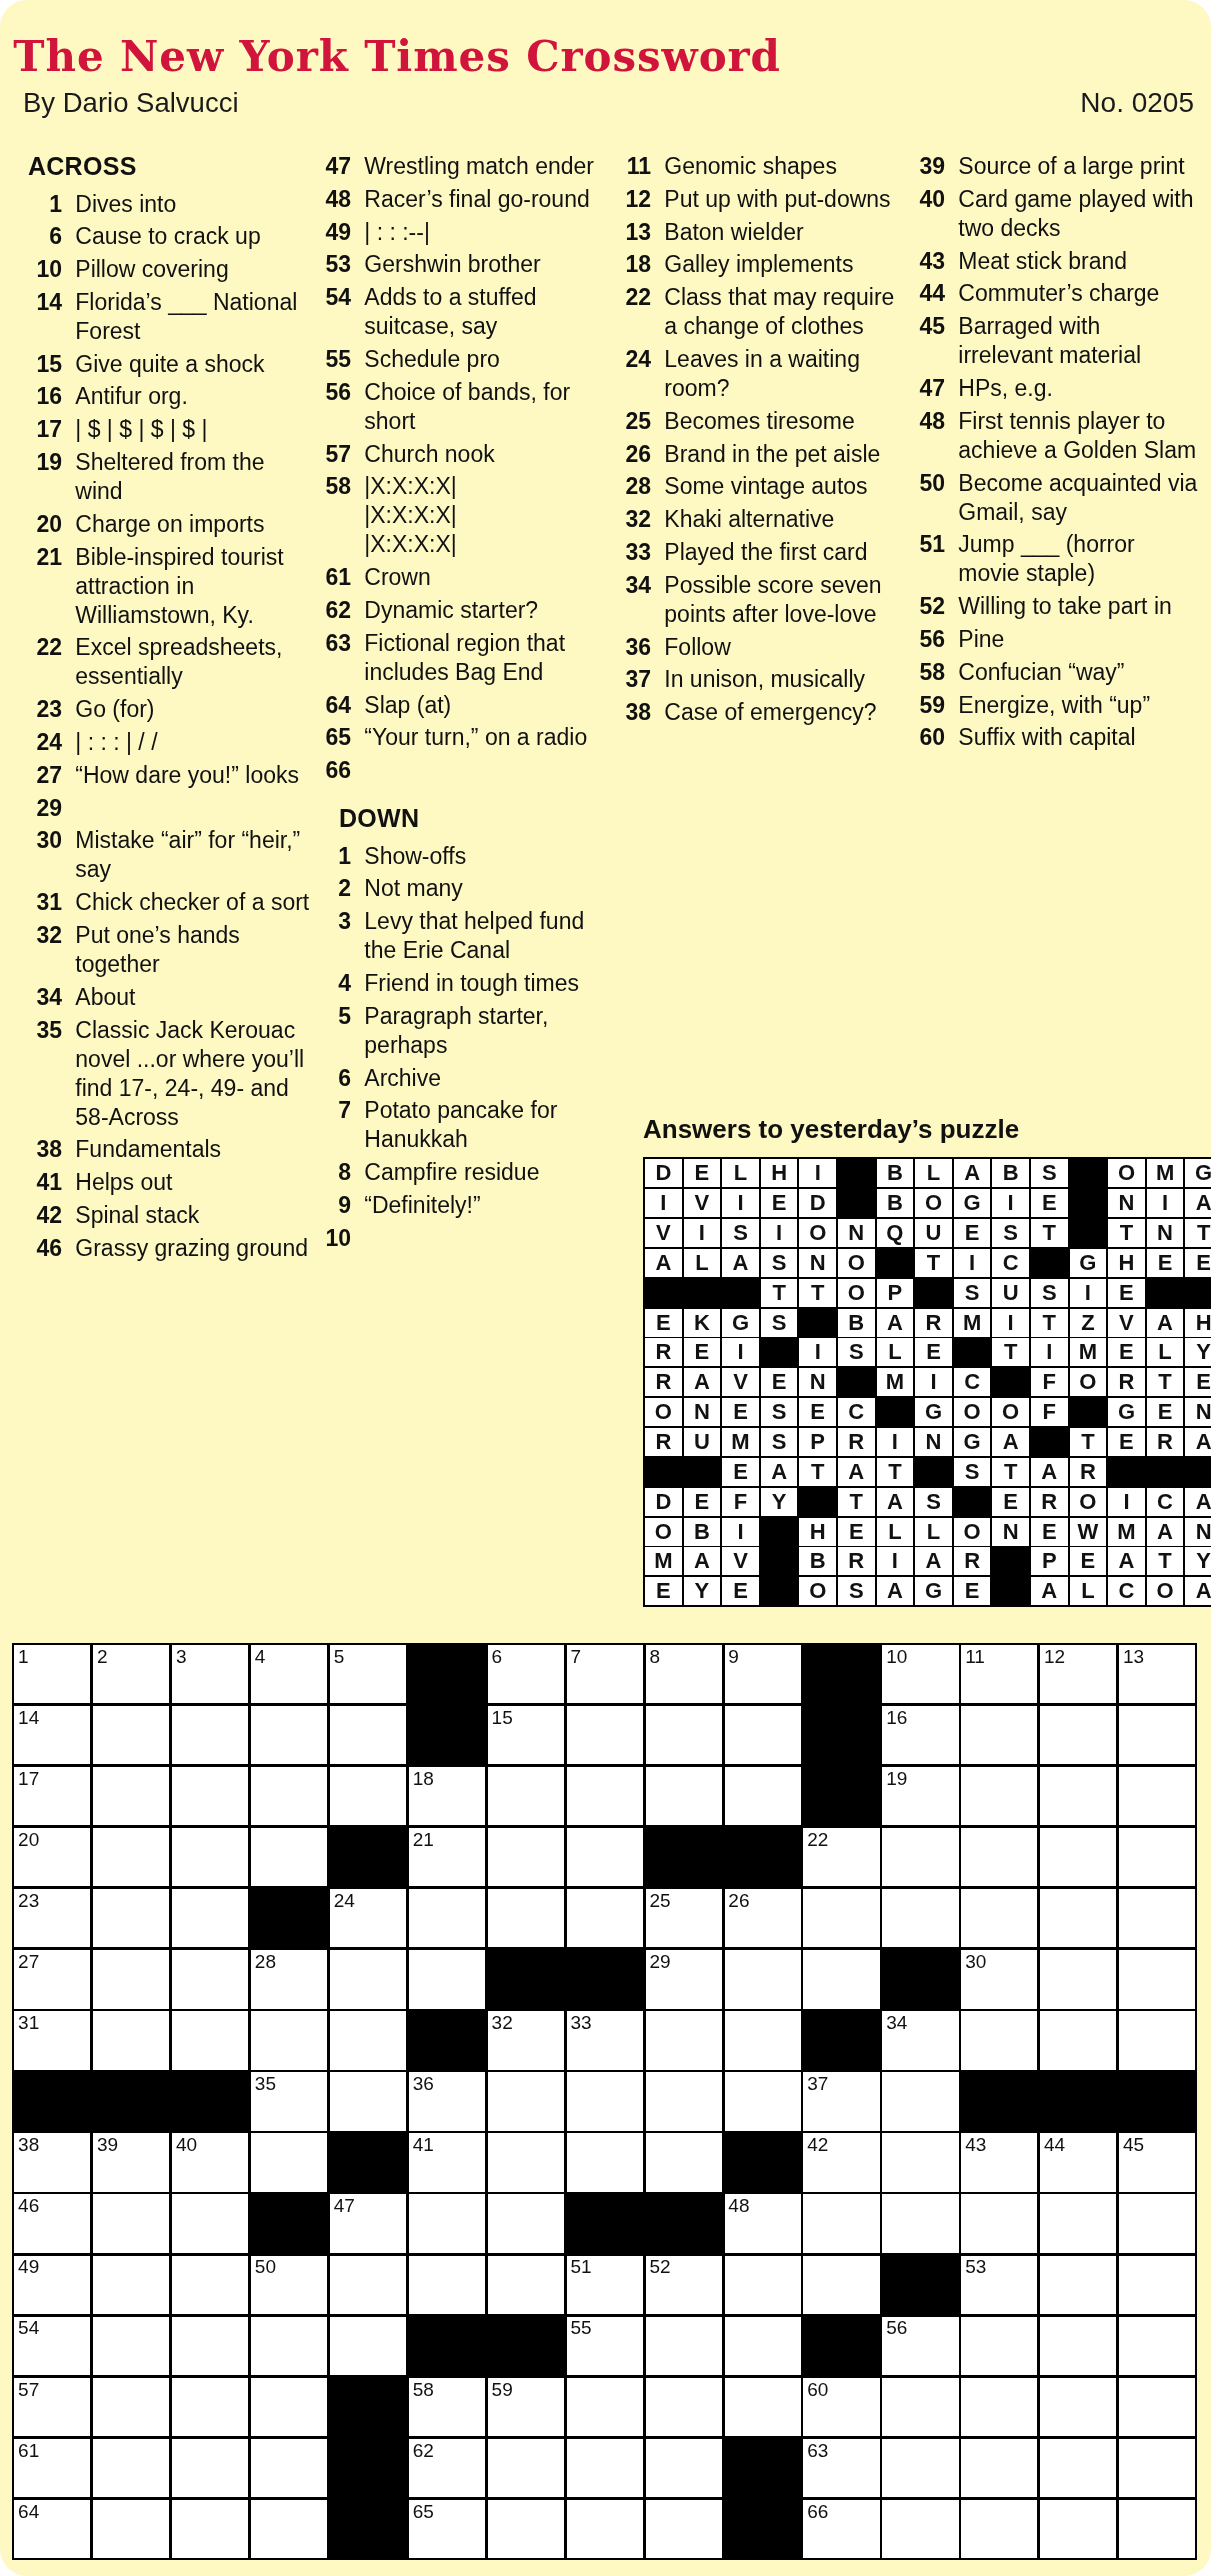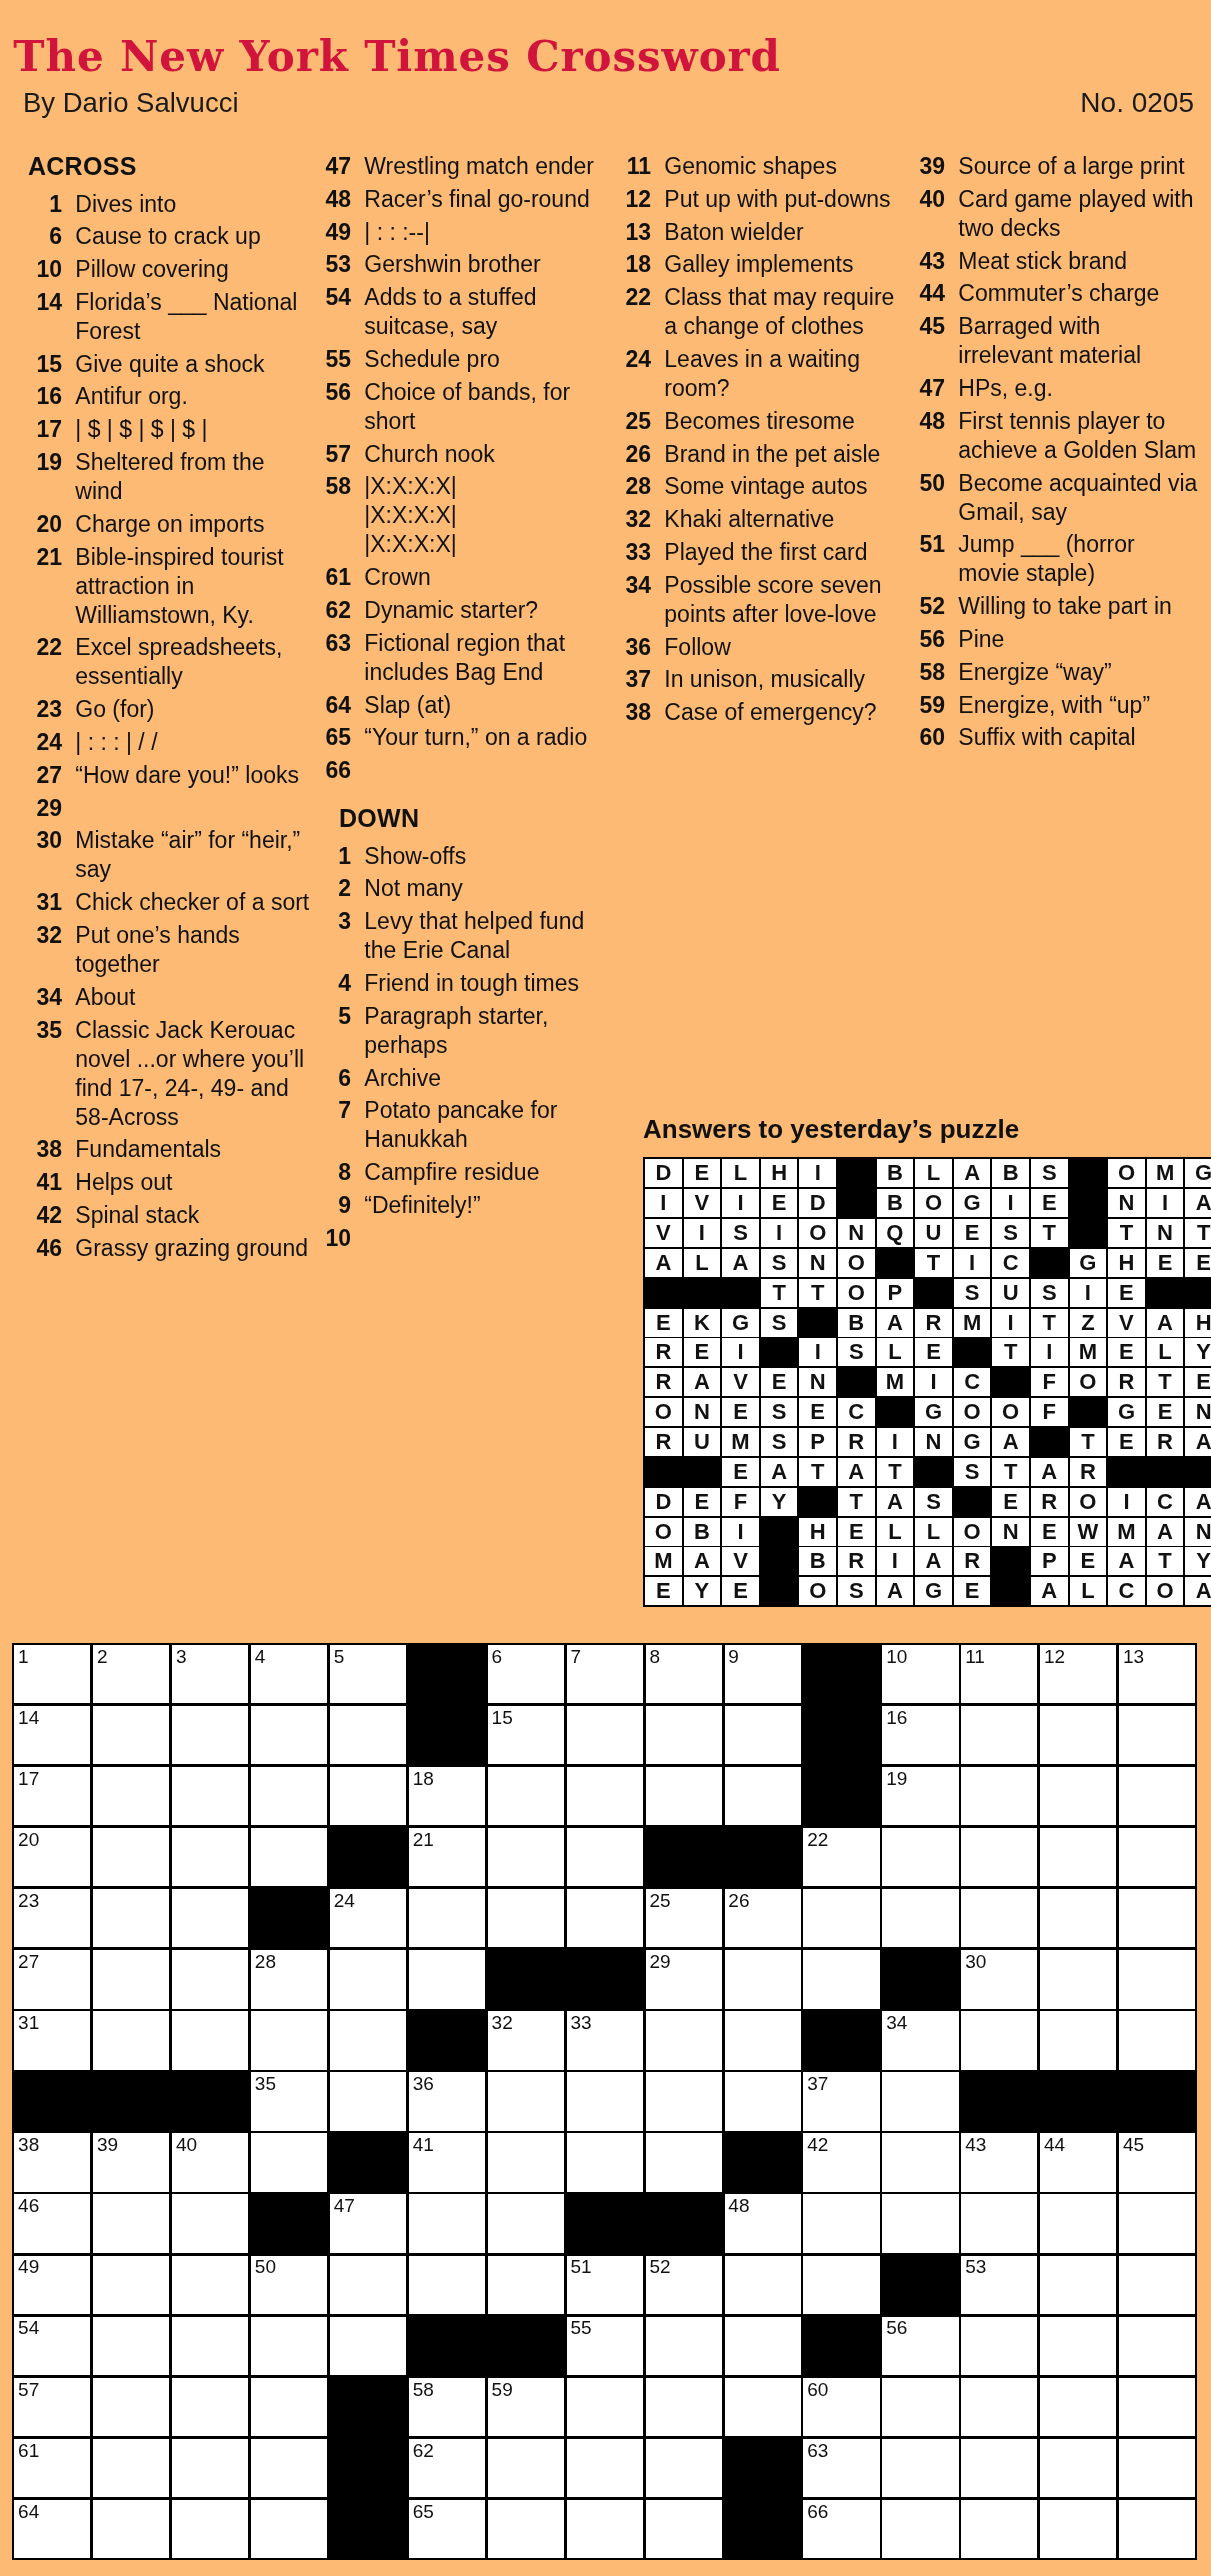--- a/index.html
+++ b/index.html
@@ -1,17 +1,17 @@
 <!DOCTYPE html>
 <html style="font-size:15px"><head>
 <meta charset="utf-8">
 <style>
   html,body{margin:0;padding:0;background:#fff;}
-  .page{position:relative;width:1211px;height:2576px;background:#fdba74;
-        font-family:"Liberation Sans",sans-serif;color:#111;overflow:hidden;}
+  .page{position:relative;width:1211px;height:2576px;background:#fef9c3;
+        font-family:"Liberation Sans",sans-serif;color:#111;overflow:hidden;border-radius:27px;}
   .title{position:absolute;left:13.3px;top:3.8px;font-family:"DejaVu Serif",serif;
          font-weight:700;font-size:42px;letter-spacing:0.9px;}
   .byline{position:absolute;left:23px;top:87px;font-size:27.5px;font-weight:500;color:#1a1a1a;}
   .pno{position:absolute;right:17px;top:87px;font-size:28px;font-weight:500;color:#1a1a1a;}
   .col{position:absolute;top:152px;width:289px;}
   .col-1{left:26px;}  .col-2{left:315px;}  .col-3{left:615px;}  .col-4{left:909px;}
   .sec-h{font-weight:700;font-size:25px;letter-spacing:0.3px;margin:0 0 8.5px 1.9px;color:#111;}
   .sec-h.down{margin-top:19px;margin-left:24px;}
   .clue{display:flex;margin-bottom:3.8px;font-size:23px;line-height:29px;}
   .cn{flex:0 0 36px;width:36px;text-align:right;font-weight:700;}
@@ -341,21 +341,21 @@
       <div class="clue">
         <span class="cn">52</span>
         <span class="ct">Willing to take part in</span>
       </div>
       <div class="clue">
         <span class="cn">56</span>
         <span class="ct">Pine</span>
       </div>
       <div class="clue">
         <span class="cn">58</span>
-        <span class="ct">Energize “way”</span>
+        <span class="ct">Confucian “way”</span>
       </div>
       <div class="clue">
         <span class="cn">59</span>
         <span class="ct">Energize, with “up”</span>
       </div>
       <div class="clue">
         <span class="cn">60</span>
         <span class="ct">Suffix with capital</span>
       </div>
     </div>

